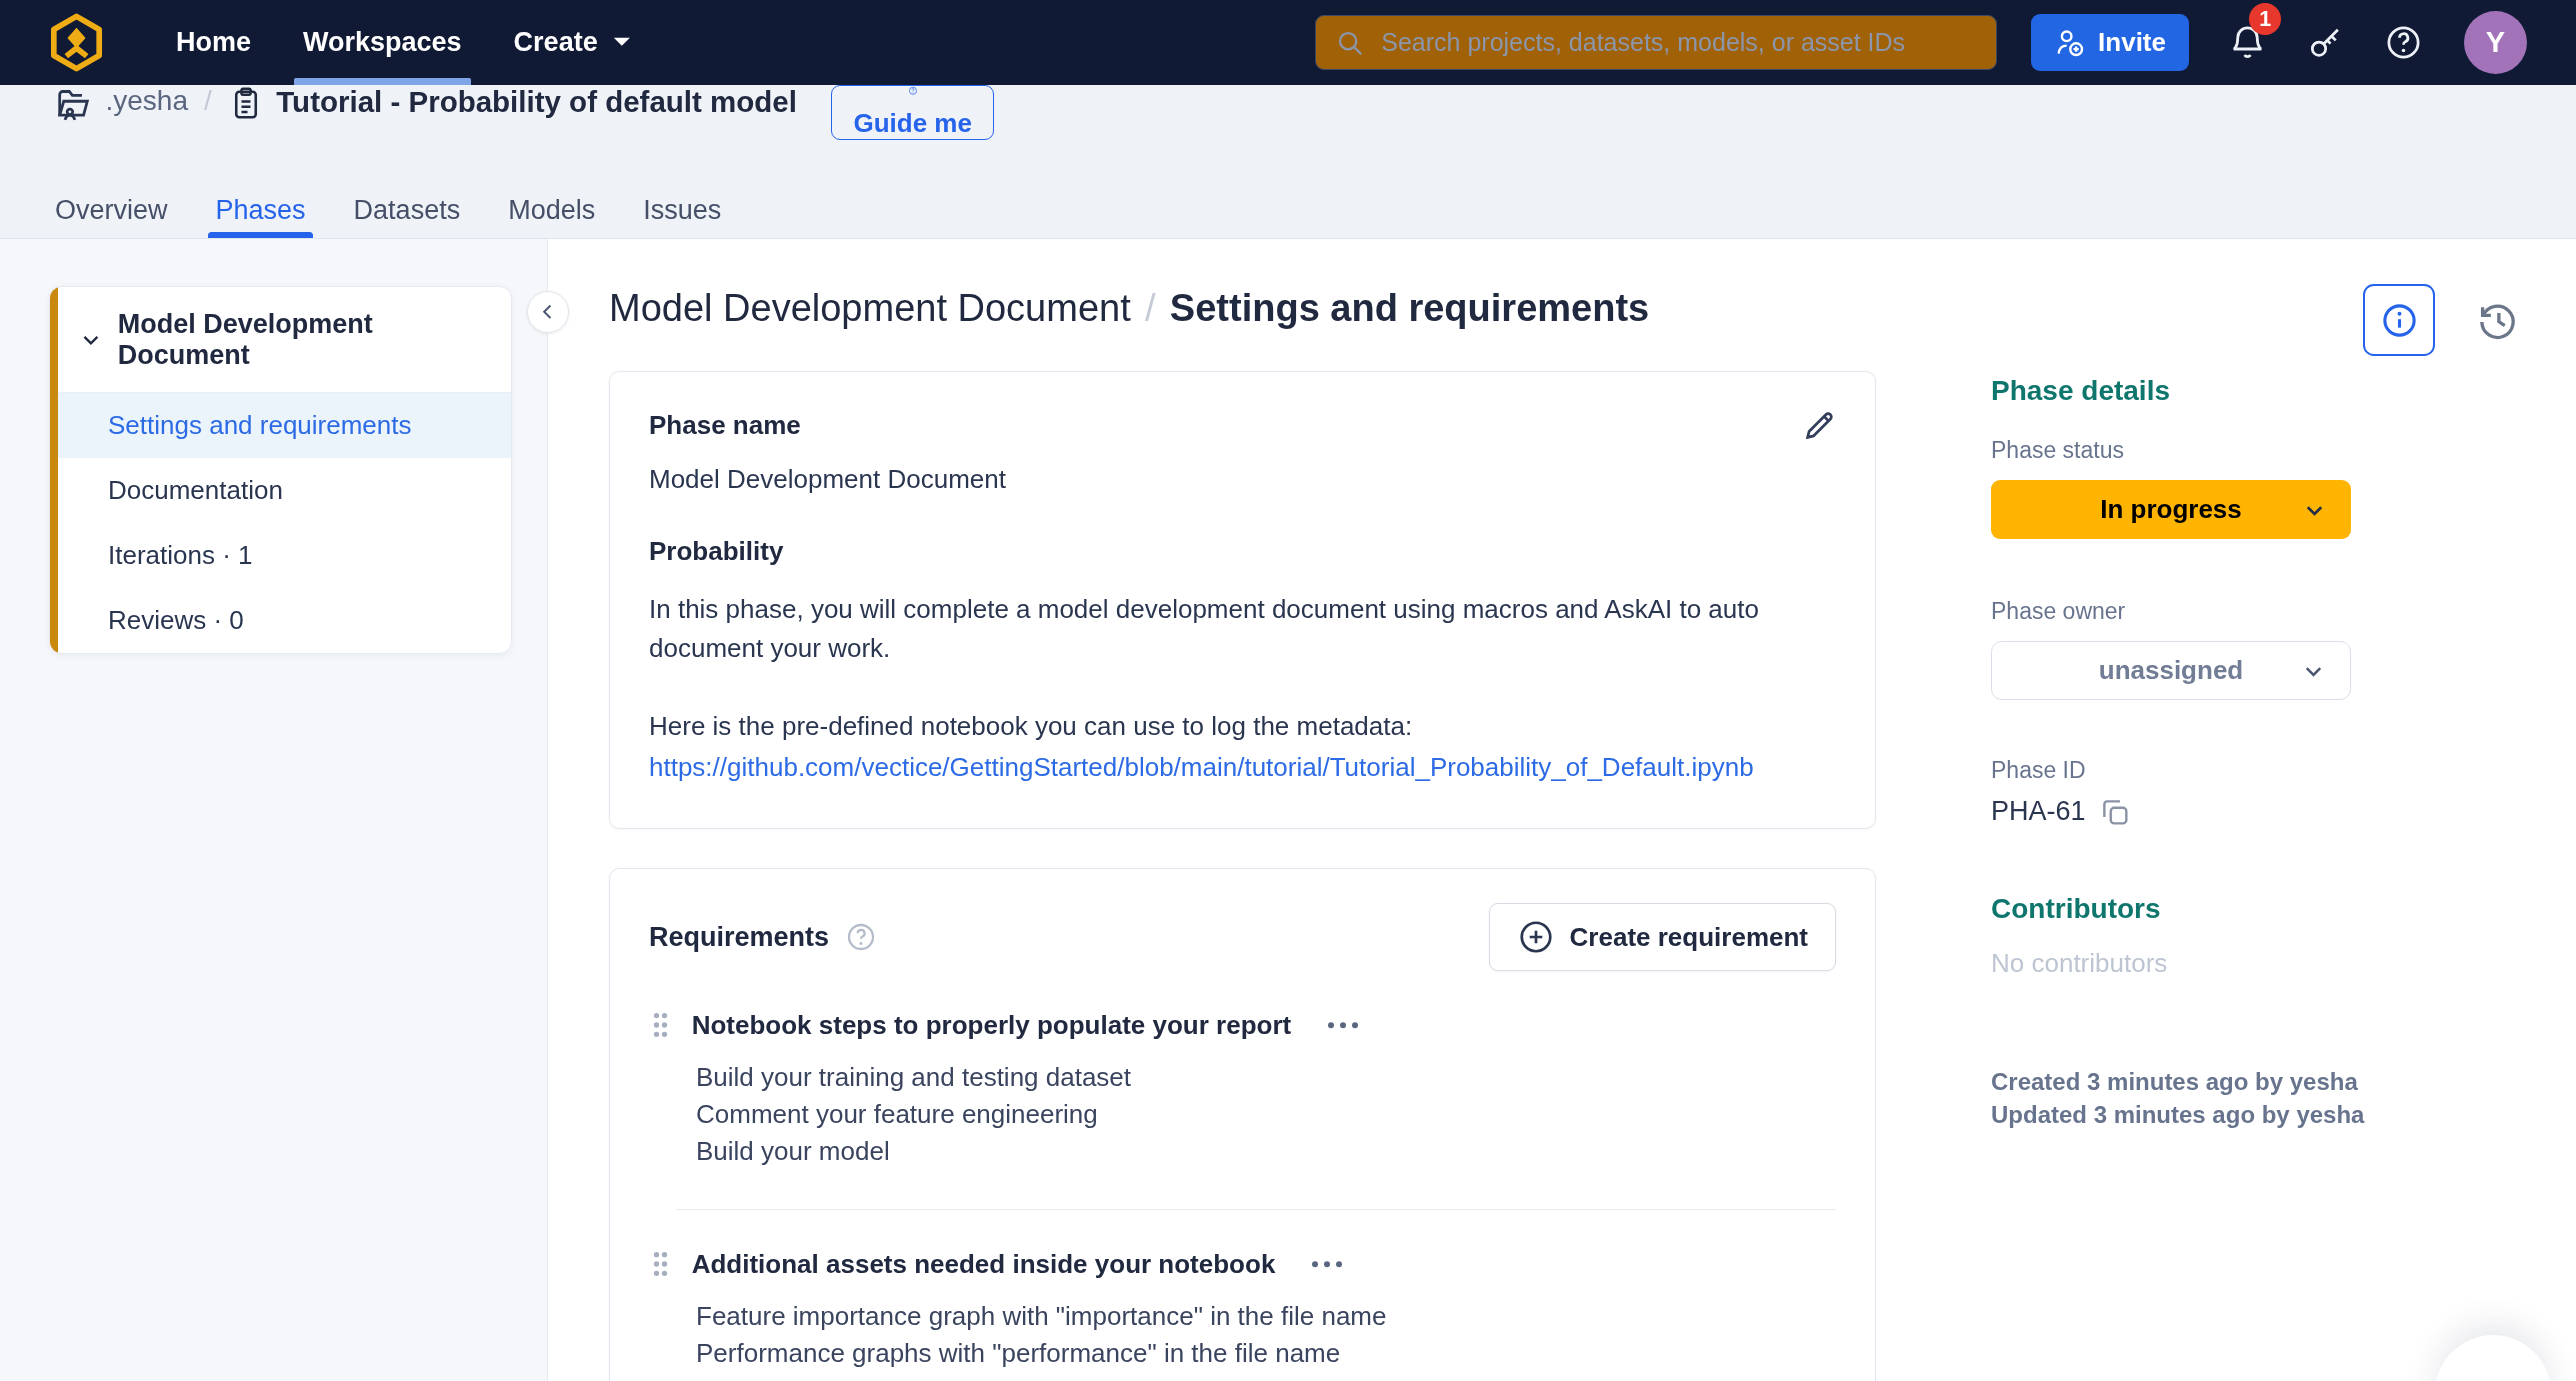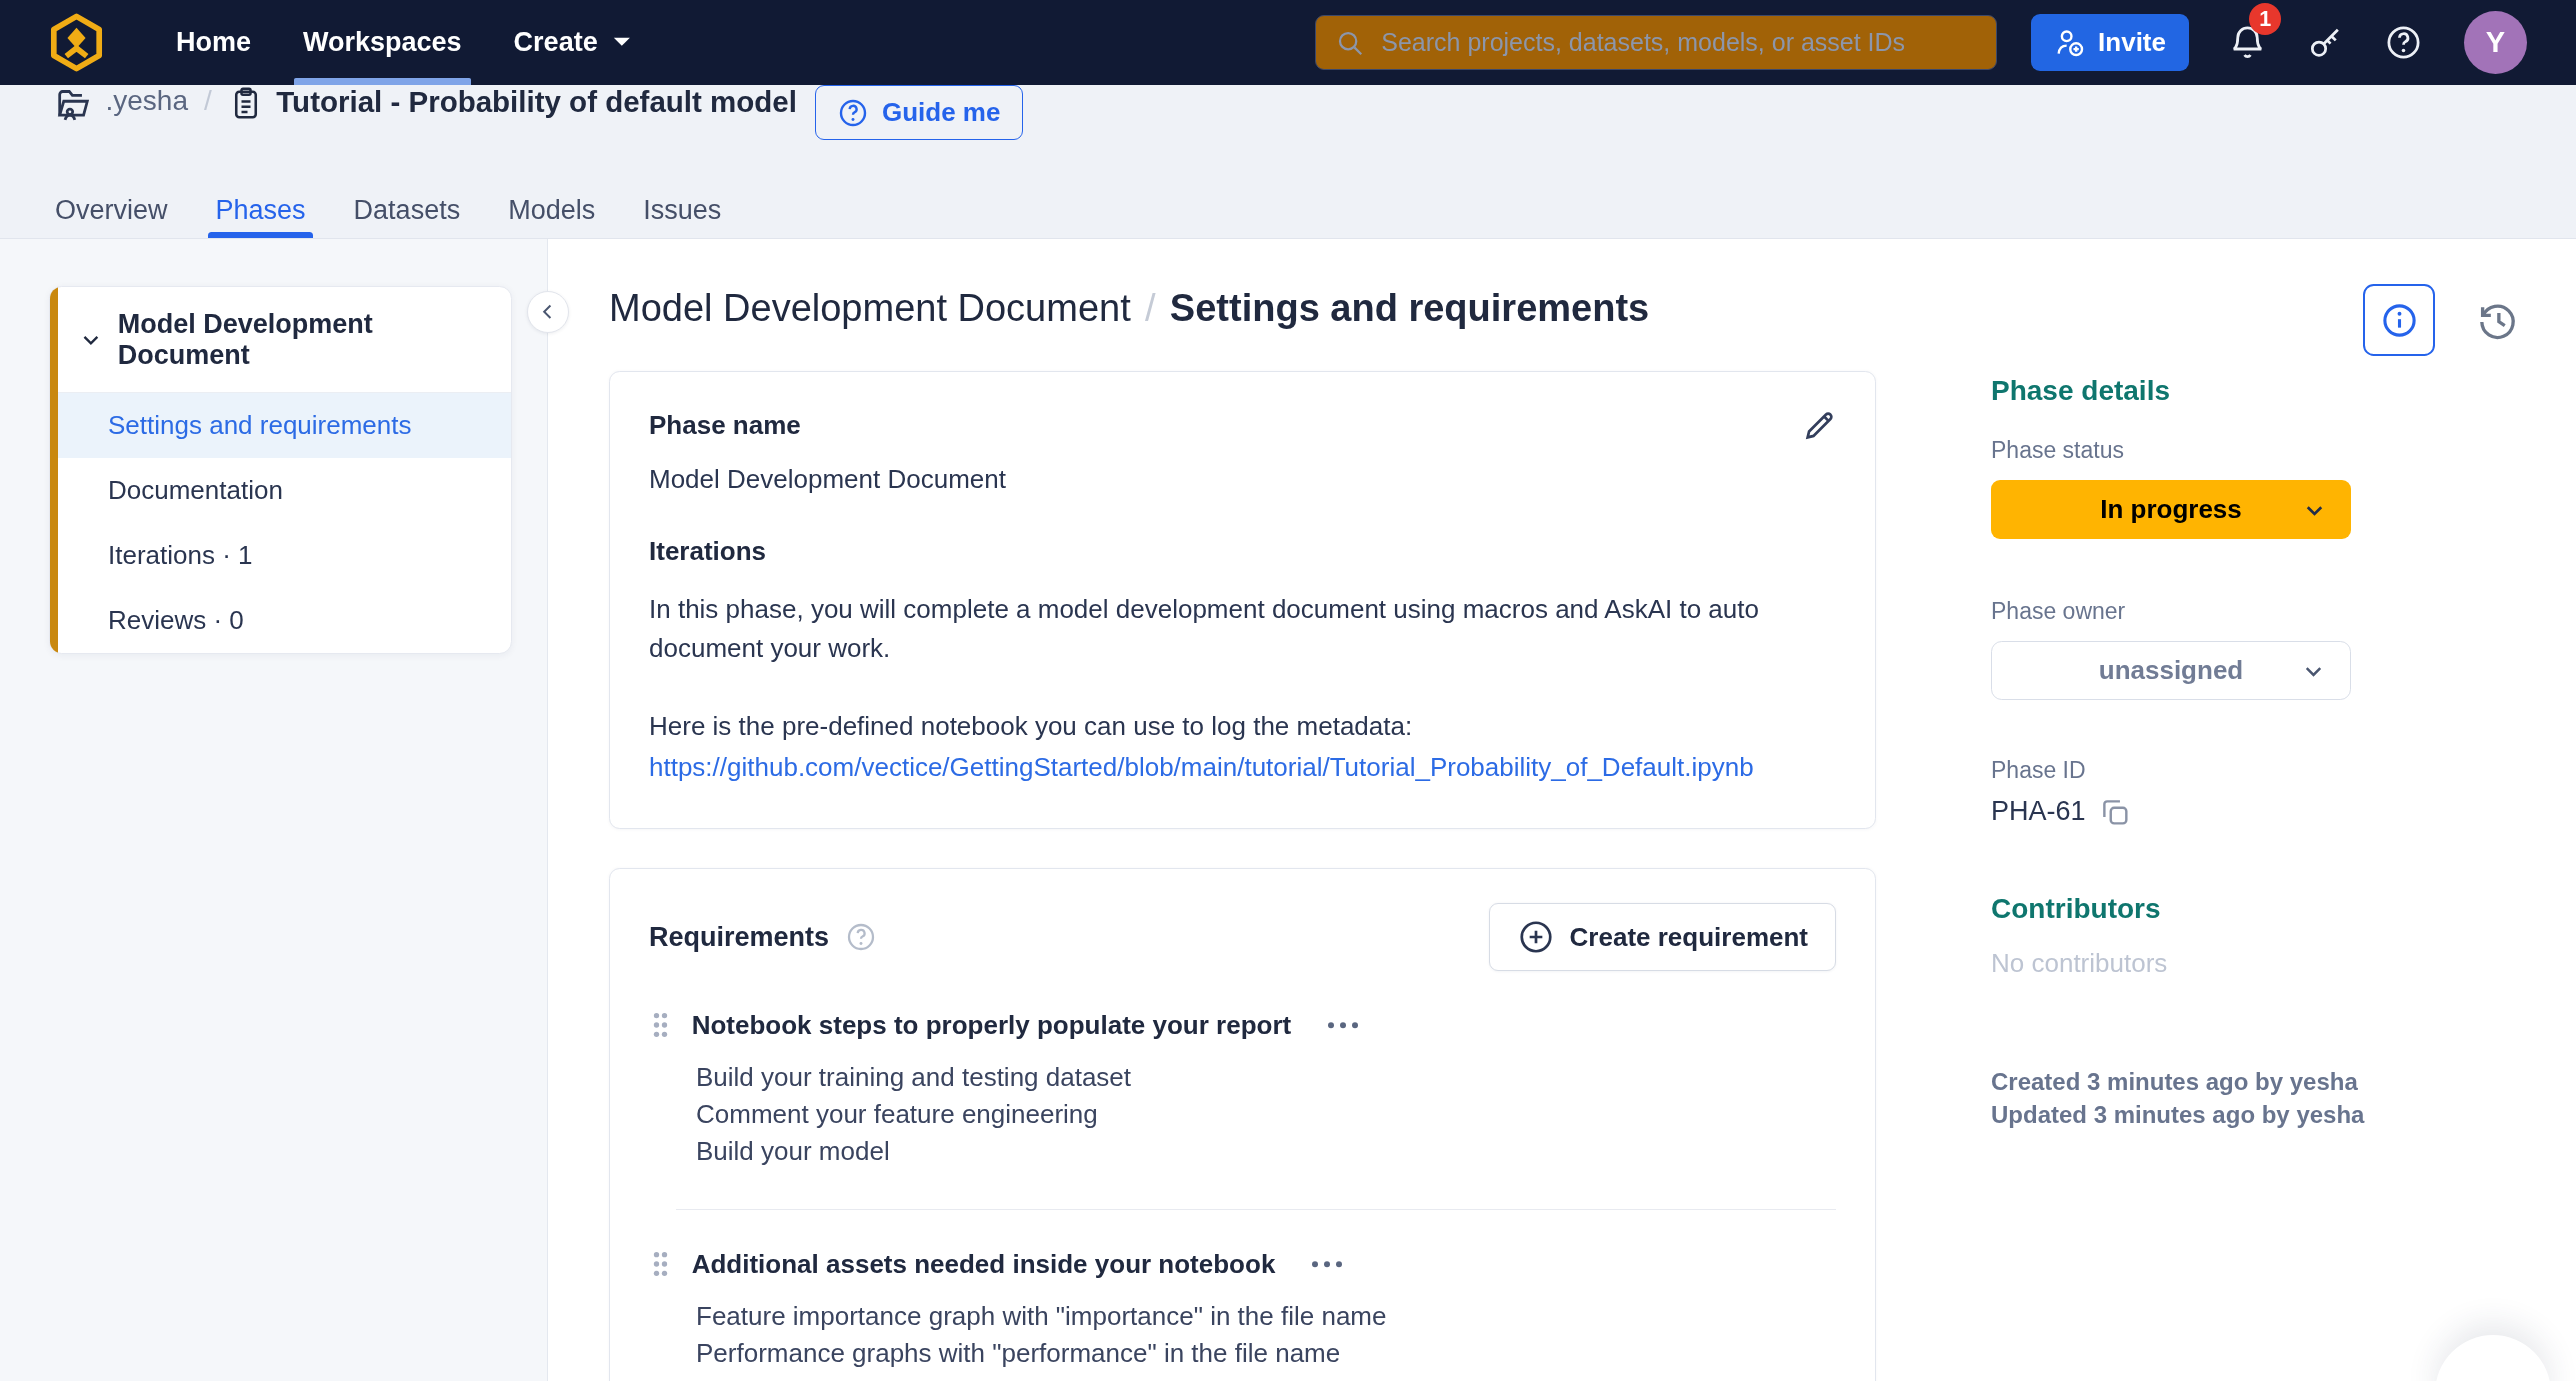--- a/index.html
+++ b/index.html
@@ -21,21 +21,21 @@
   .icon-btn { position:relative; margin-left:39px; color:#EDF0F6; cursor:pointer; display:flex; align-items:center; }
   .badge { position:absolute; top:-19.7px; right:-14.3px; min-width:32px; height:32px; background:#E8372C; border-radius:16px; color:#fff; font-size:21.5px; font-weight:700; display:flex; align-items:center; justify-content:center; padding:0 7.2px; }
   .avatar { margin-left:41px; width:63px; height:63px; border-radius:50%; background:#A273B8; color:#fff; font-size:29px; font-weight:600; display:flex; align-items:center; justify-content:center; cursor:pointer; }
 
   
   .page-header { background:#EFF2F7; }
   .breadcrumb-row { height:98px; display:flex; align-items:flex-start; padding:0 54px; }
   .crumb-ws { color:#5A6680; font-size:28px; margin-left:12.5px; }
   .crumb-sep { color:#C2C9D6; font-size:28px; margin:0 16px; }
   .crumb-title { color:#20293F; font-size:29.5px; font-weight:700; margin-left:12.5px; }
-  .guide-btn { margin-left:18px; height:55px; border:1.8px solid #2563EB; border-radius:9px; background:transparent; color:#2563EB; font-size:26px; font-weight:700; font-family:inherit; display:flex; align-items:center; gap:12.5px; padding:0 21.5px; cursor:pointer; }
+  .guide-btn { margin-left:34px; height:55px; border:1.8px solid #2563EB; border-radius:9px; background:transparent; color:#2563EB; font-size:26px; font-weight:700; font-family:inherit; display:flex; align-items:center; gap:12.5px; padding:0 21.5px; cursor:pointer;flex-direction:column; }
   .tabs-row { height:56px; display:flex; align-items:stretch; gap:48px; padding:0 55px; border-bottom:1.8px solid #E1E5ED; }
   .tab { position:relative; display:flex; align-items:center; font-size:27px; color:#454F68; cursor:pointer; }
   .tab.active { color:#2563EB; font-weight:500; }
   .tab-underline { position:absolute; left:-7.2px; right:-7.2px; bottom:0; height:6.3px; background:#2563EB; border-radius:3.6px 3.6px 0 0; }
 
   
   .content { display:flex; height:1142px; position:relative; }
   .left-rail { width:548px; flex:0 0 auto; background:#F5F7FA; border-right:1.8px solid #E4E8EF; position:relative; padding:47px 0 0 49px; }
   .phase-nav-card { width:463px; background:#fff; border:0.9px solid #E6E9F0; border-radius:12.5px; box-shadow:0 1.8px 7.2px rgba(25,35,70,.05); position:relative; overflow:hidden; padding-left:8px; }
   .rail-stripe { position:absolute; left:0; top:0; bottom:0; width:8px; background:#C9880E; }
@@ -279,21 +279,21 @@
 
         <div class="card phase-card">
           <div class="edit-btn">
             <svg width="38" height="38" viewBox="0 0 24 24" fill="none" stroke="currentColor" stroke-width="1.7">
                 <path d="M4.2 19.8l.9-3.7L15.8 5.4a1.9 1.9 0 0 1 2.7 0l.1.1a1.9 1.9 0 0 1 0 2.7L7.9 18.9z"></path>
                 <path d="M14.6 6.6l2.8 2.8"></path>
               </svg>
           </div>
           <div class="field-label">Phase name</div>
           <div class="field-value">Model Development Document</div>
-          <div class="field-label desc-label">Iterations</div>
+          <div class="field-label desc-label">Probability</div>
           <p class="desc-text">In this phase, you will complete a model development document using macros and AskAI to auto document your work.</p>
           <p class="desc-text2">Here is the pre-defined notebook you can use to log the metadata:</p>
           <a class="doc-link" href="#">https://github.com/vectice/GettingStarted/blob/main/tutorial/Tutorial_Probability_of_Default.ipynb</a>
         </div>
 
         <div class="card req-card">
           <div class="req-head">
             <span class="req-title">Requirements</span>
             <span class="req-help">
               <svg width="32" height="32" viewBox="0 0 24 24" fill="none" stroke="currentColor" stroke-width="1.7">

